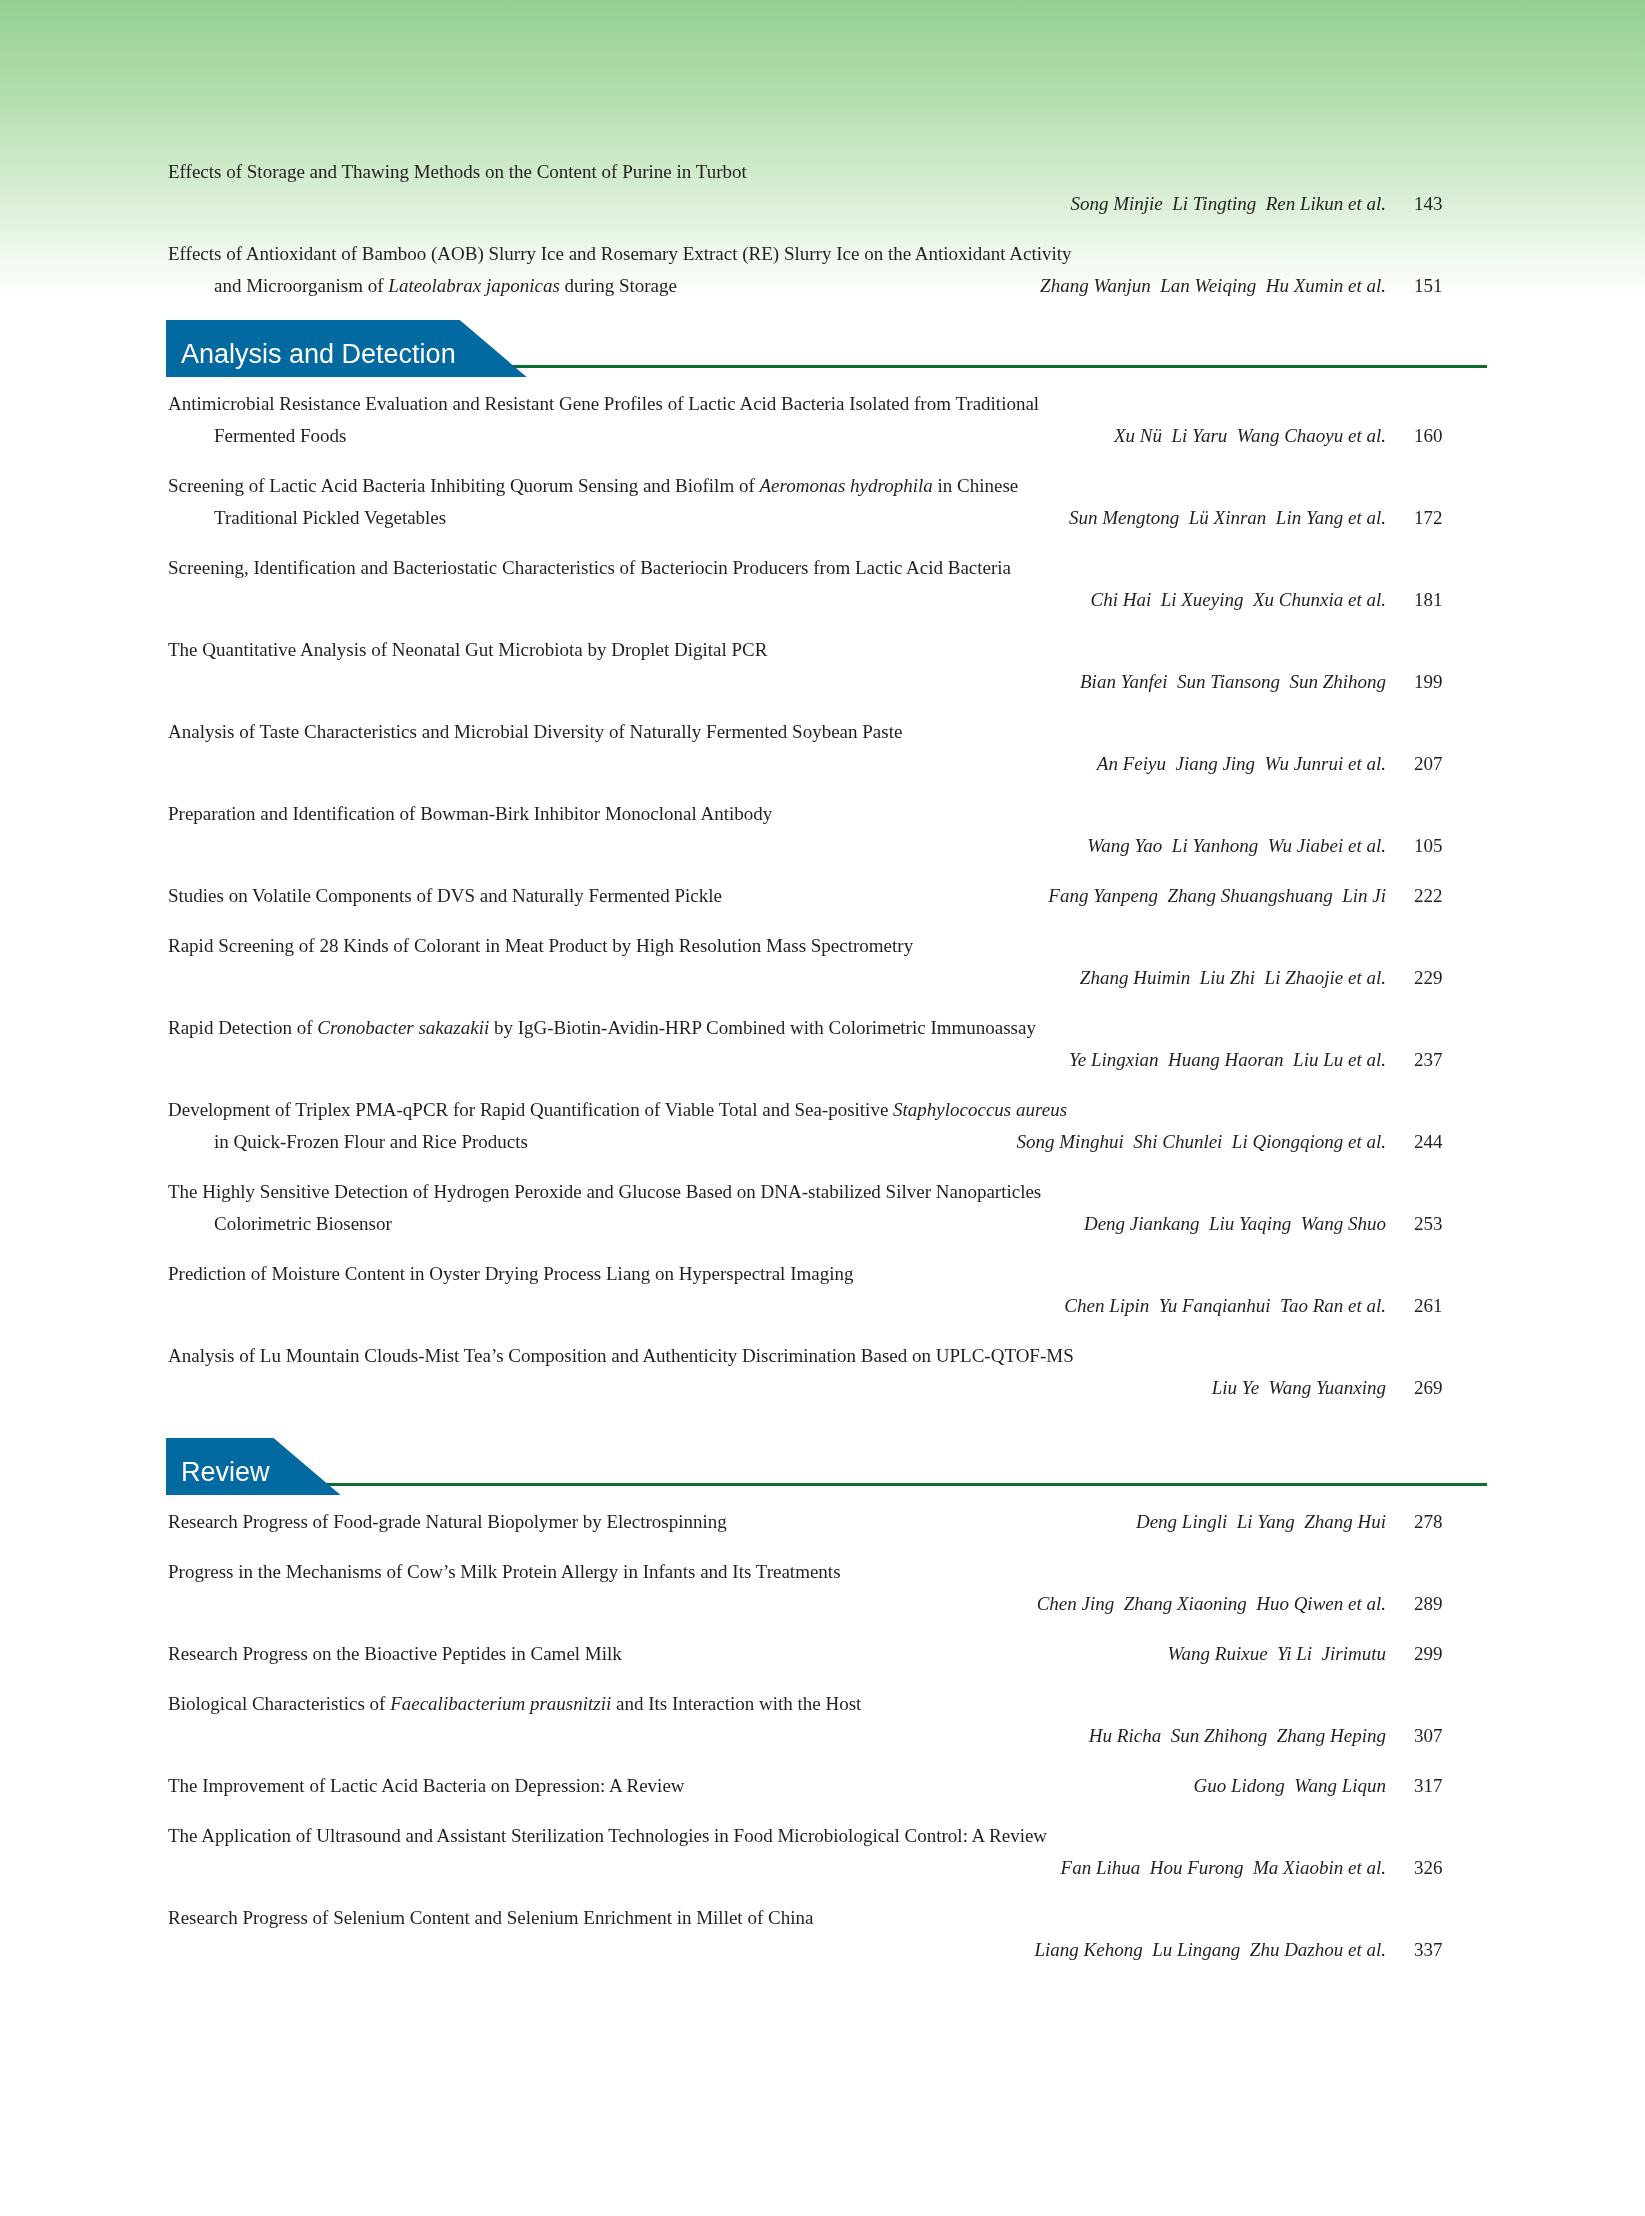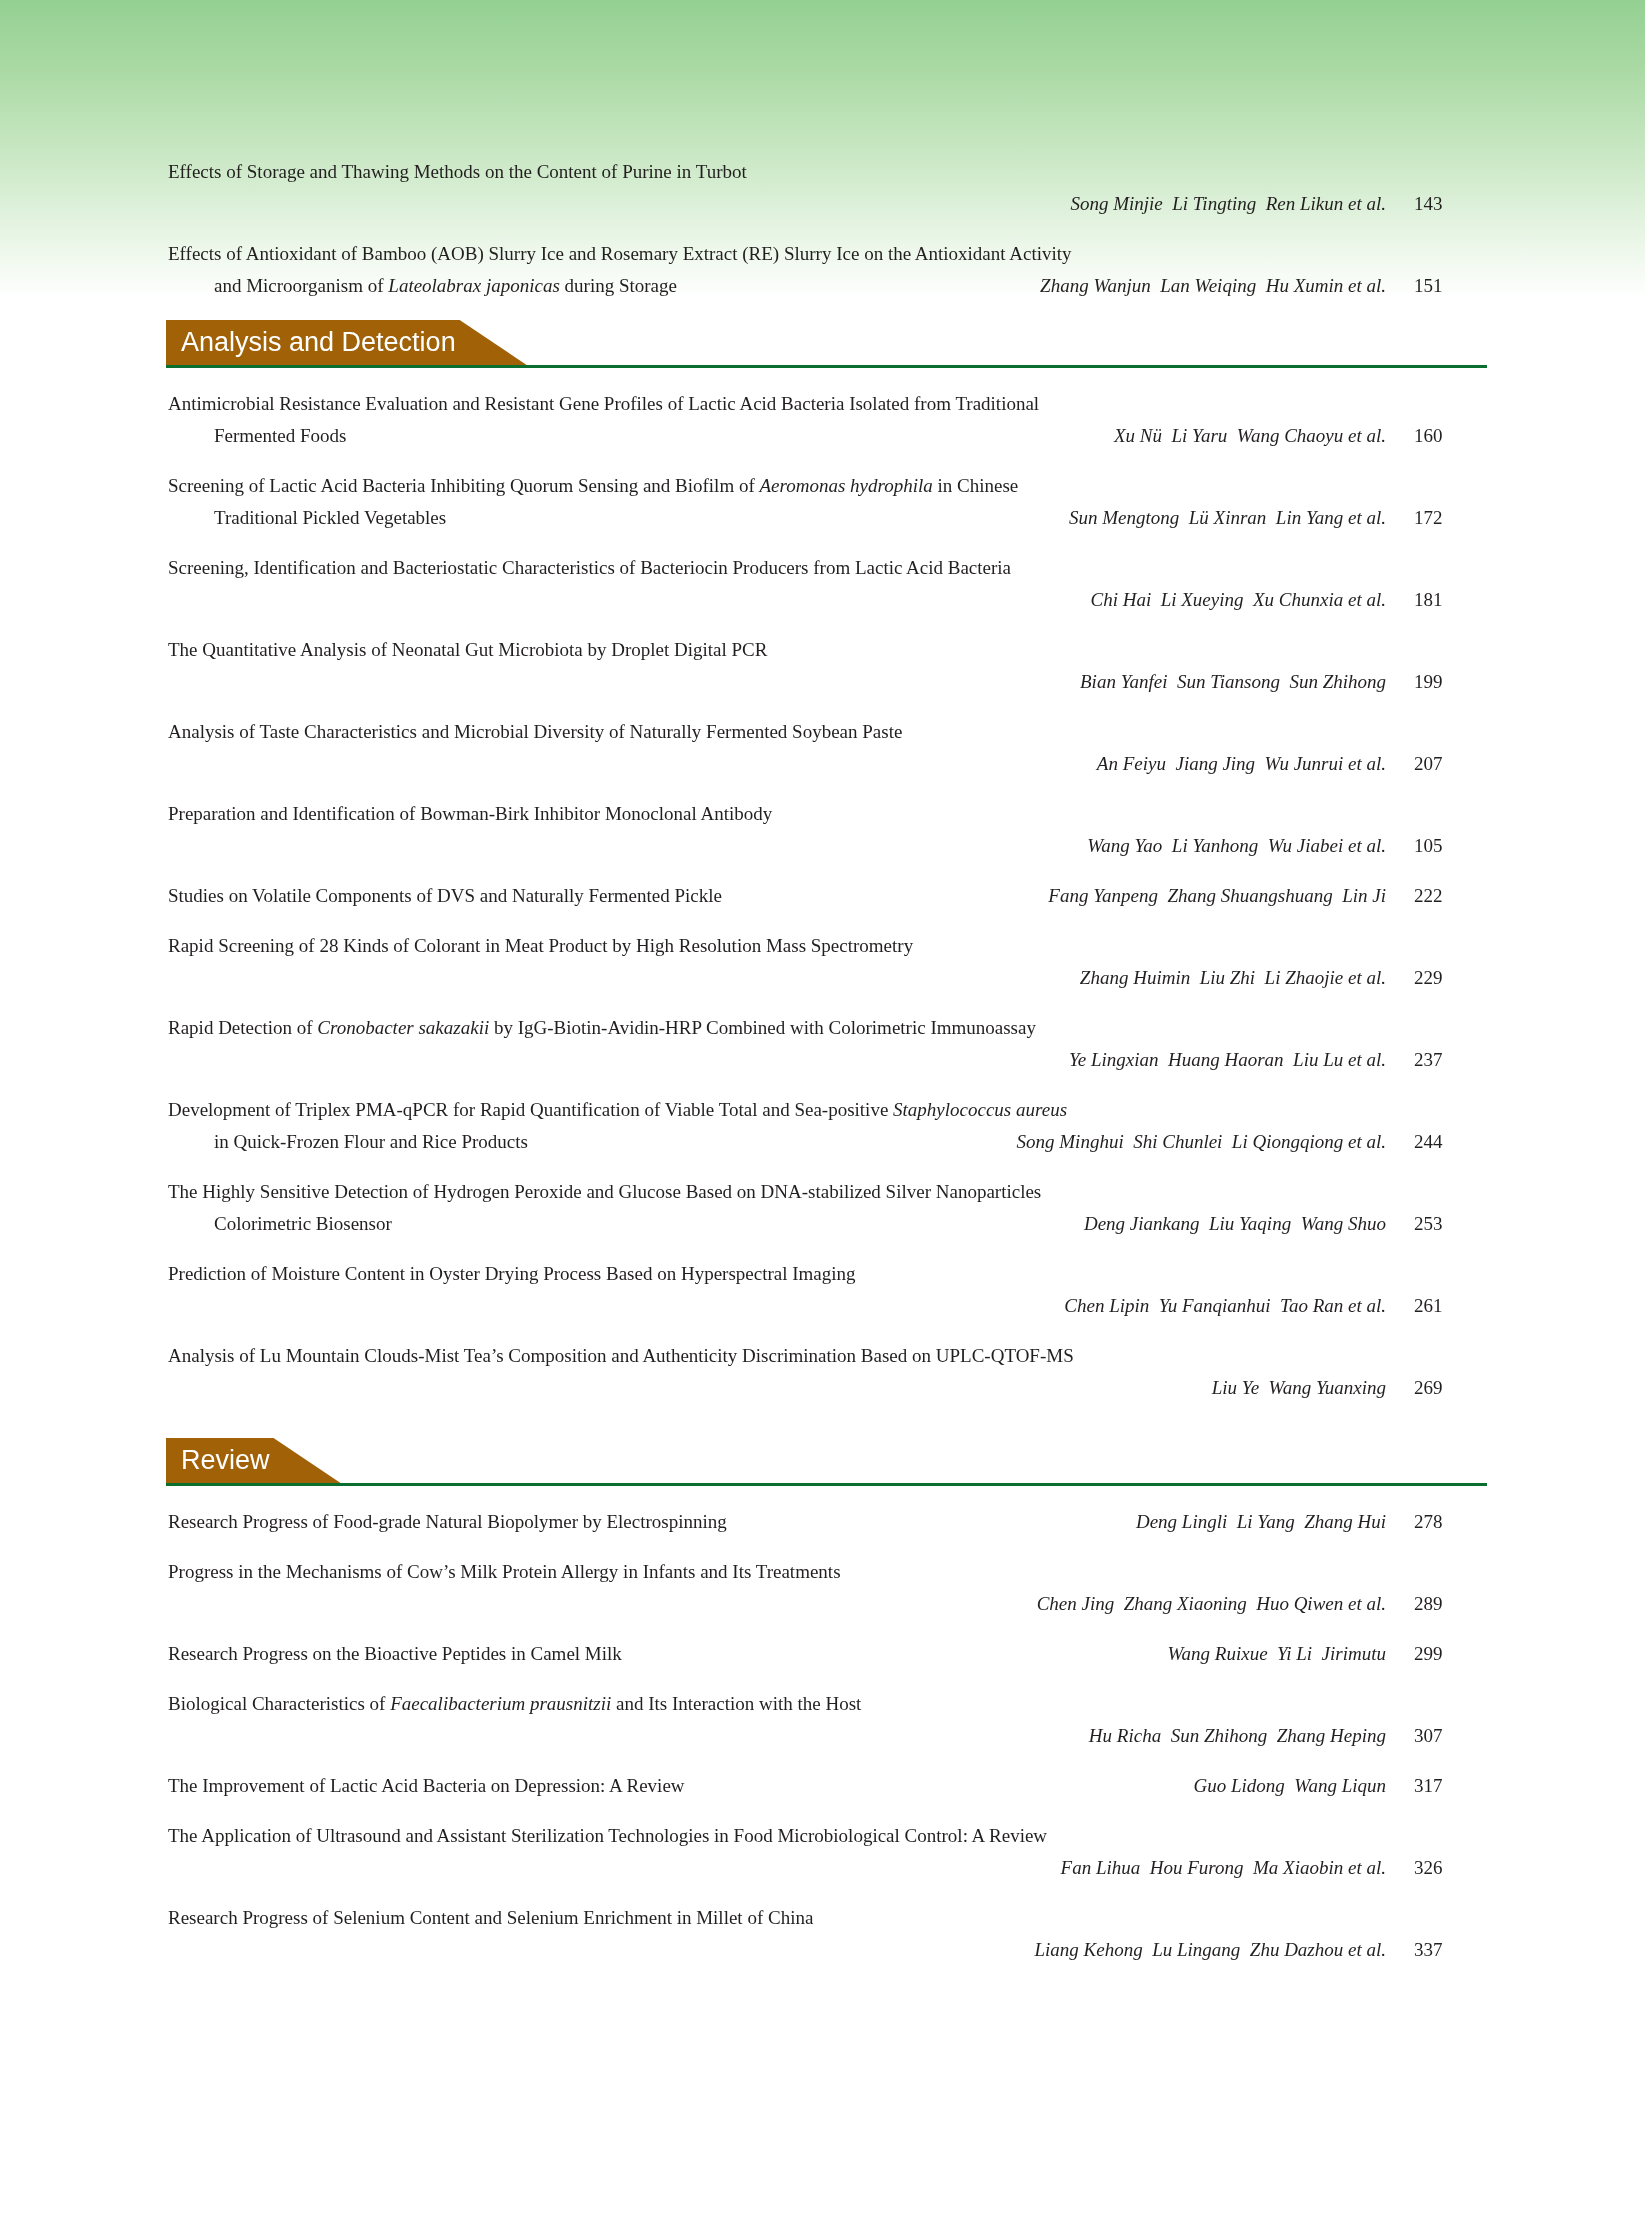--- a/index.html
+++ b/index.html
@@ -19,22 +19,22 @@
   .title{white-space:pre;}
   .title i{font-style:italic;}
   .cont.indent{padding-left:46px;}
   .authors{margin-left:auto;font-style:italic;white-space:pre;padding-left:27px;flex:0 0 auto;}
   .pageno{width:64px;text-align:left;flex:0 0 auto;padding-left:28px;font-style:normal;}
   .banner-row{position:relative;width:1321px;height:48px;margin-left:-2px;}
   .banner-row.ad{margin-top:13.4px;margin-bottom:20px;}
   .banner-row.rv{margin-top:34px;margin-bottom:20px;}
   .banner-underline{position:absolute;left:0;bottom:0;width:1321px;height:2.7px;background:#0a6e2e;}
   .banner{
-    position:absolute;left:0;top:0;height:45px;background:#a16207;
-    padding:0 71px 0 15px;display:flex;align-items:center;
+    position:absolute;left:0;top:0;height:45px;background:#0369a1;
+    padding:12px 71px 0 15px;display:flex;align-items:center;
     clip-path:polygon(0 0,calc(100% - 67px) 0,100% 100%,0 100%);
   }
   .banner-label{
     font-family:"Liberation Sans","DejaVu Sans",sans-serif;
     font-size:27px;color:#ffffff;line-height:45px;white-space:pre;
   }
 </style>
 </head>
 <body>
 
@@ -175,21 +175,21 @@
             <span class="title"><span>The Highly Sensitive Detection of Hydrogen Peroxide and Glucose Based on DNA-stabilized Silver Nanoparticles</span></span>
           </div>
           <div class="line">
             <span class="title cont indent"><span>Colorimetric Biosensor</span></span>
             <span class="authors">Deng Jiankang  Liu Yaqing  Wang Shuo</span>
             <span class="pageno">253</span>
           </div>
         </div>
         <div class="entry">
           <div class="line">
-            <span class="title"><span>Prediction of Moisture Content in Oyster Drying Process Based on Hyperspectral Imaging</span></span>
+            <span class="title"><span>Prediction of Moisture Content in Oyster Drying Process Liang on Hyperspectral Imaging</span></span>
           </div>
           <div class="line">
             <span class="title cont"></span>
             <span class="authors">Chen Lipin  Yu Fanqianhui  Tao Ran et al.</span>
             <span class="pageno">261</span>
           </div>
         </div>
         <div class="entry">
           <div class="line">
             <span class="title"><span>Analysis of Lu Mountain Clouds-Mist Tea’s Composition and Authenticity Discrimination Based on UPLC-QTOF-MS</span></span>

